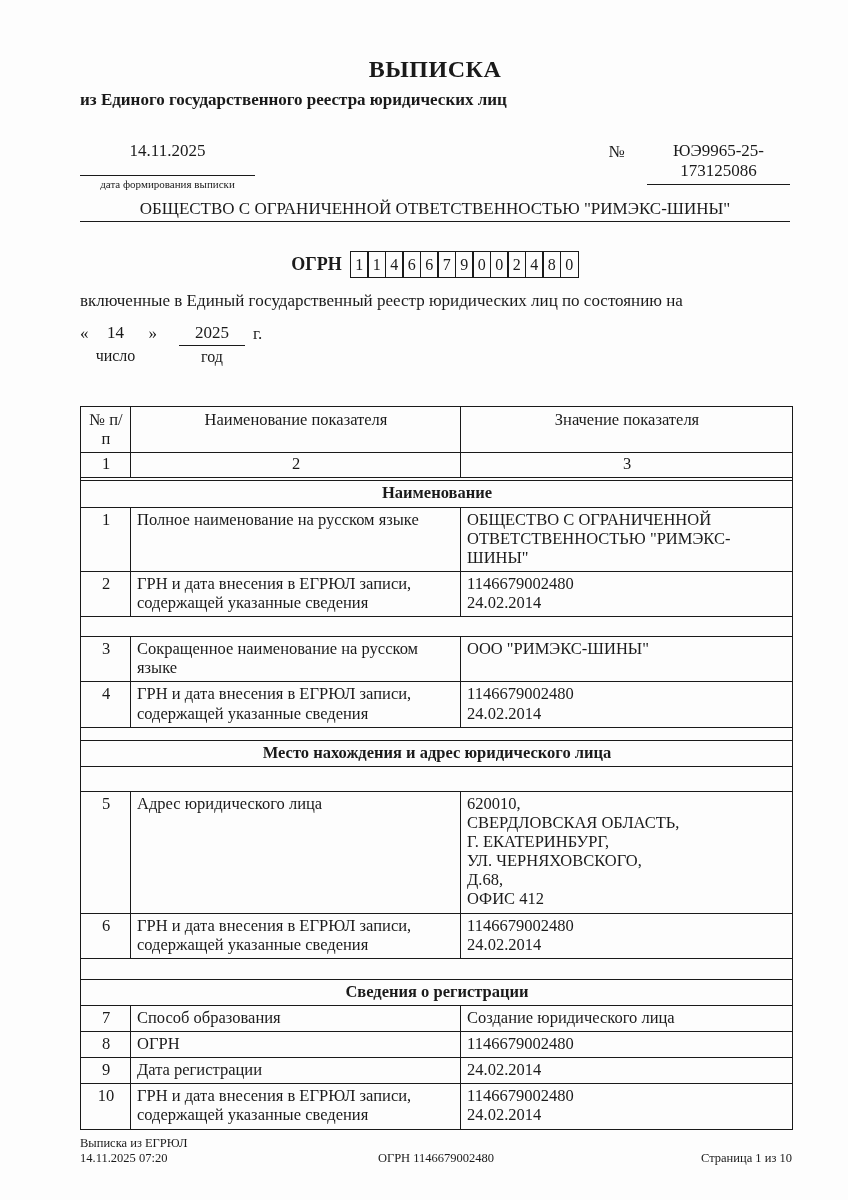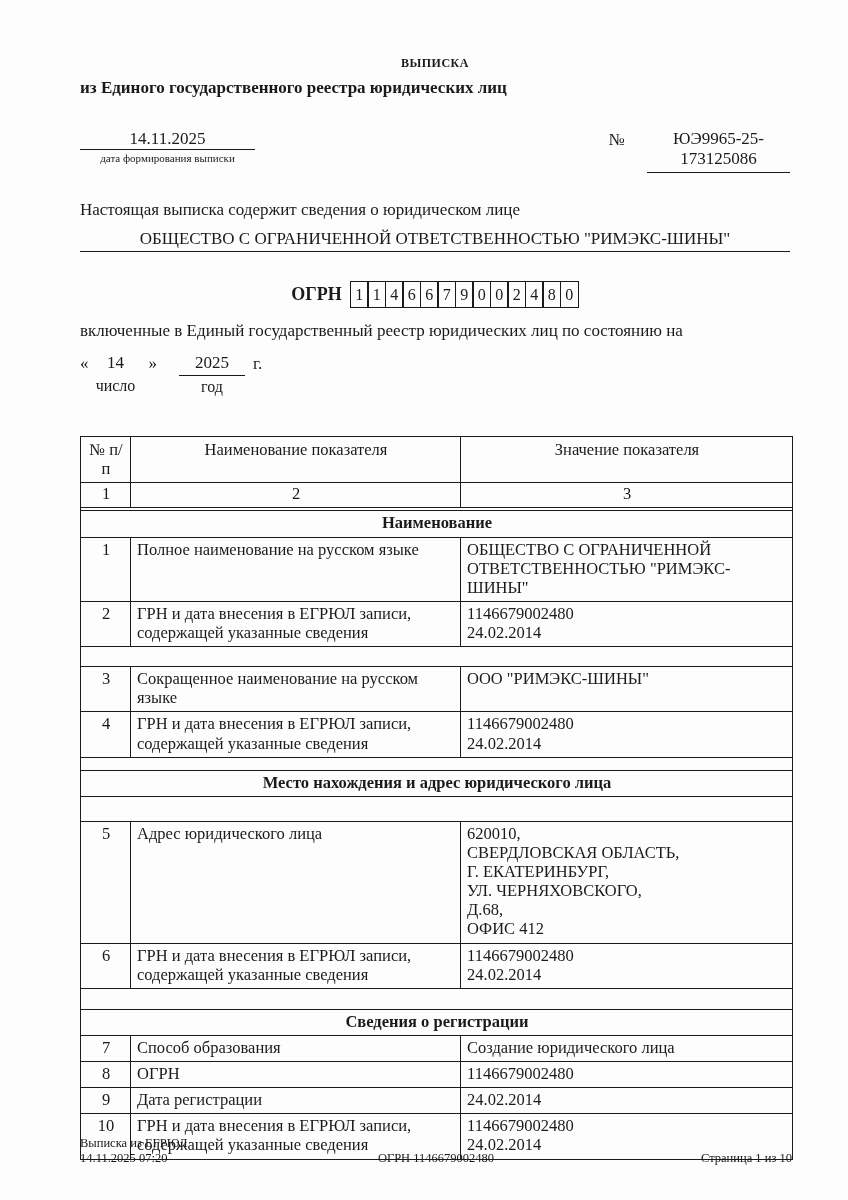--- a/index.html
+++ b/index.html
@@ -13,40 +13,41 @@
     background: #fdfdfd;
     margin: 0 auto;
     overflow: hidden;
   }
   .content { padding: 56px 58px 0 80px; }
 
   
   .title {
     text-align: center;
     font-weight: bold;
-    font-size: 12px;
+    font-size: 24px;
     letter-spacing: 0.5px;
   }
   .subtitle {
     text-align: left;
     font-weight: bold;
     font-size: 17px;
     margin-top: 7px;
   }
 
   .meta-row {
     margin-top: 31px;
     display: flex;
     justify-content: space-between;
     align-items: flex-start;
   }
   .form-date { width: 175px; }
   .fd-value {
     text-align: center;
     font-size: 17px;
+    padding-bottom: 14px;
     border-bottom: 1.5px solid #1a1a1a;
   }
   .fd-caption {
     font-size: 11px;
     text-align: center;
     padding-top: 2px;
     white-space: nowrap;
   }
   .doc-number { display: flex; align-items: flex-start; gap: 22px; }
   .num-sign { font-size: 17px; padding-top: 1px; }
@@ -176,21 +177,20 @@
       </div>
       <div class="doc-number">
         <span class="num-sign">№</span>
         <div class="num-value">
           <div>ЮЭ9965-25-</div>
           <div>173125086</div>
         </div>
       </div>
     </div>
 
-    <div class="intro">Настоящая выписка содержит сведения о юридическом лице</div>
 
     <div class="company-name">ОБЩЕСТВО С ОГРАНИЧЕННОЙ ОТВЕТСТВЕННОСТЬЮ "РИМЭКС-ШИНЫ"</div>
 
     <div class="ogrn-row">
       <span class="ogrn-label">ОГРН</span>
       <span class="ogrn-boxes" id="ogrn-boxes">
           <span class="ogrn-box">1</span>
           <span class="ogrn-box">1</span>
           <span class="ogrn-box">4</span>
           <span class="ogrn-box">6</span>

